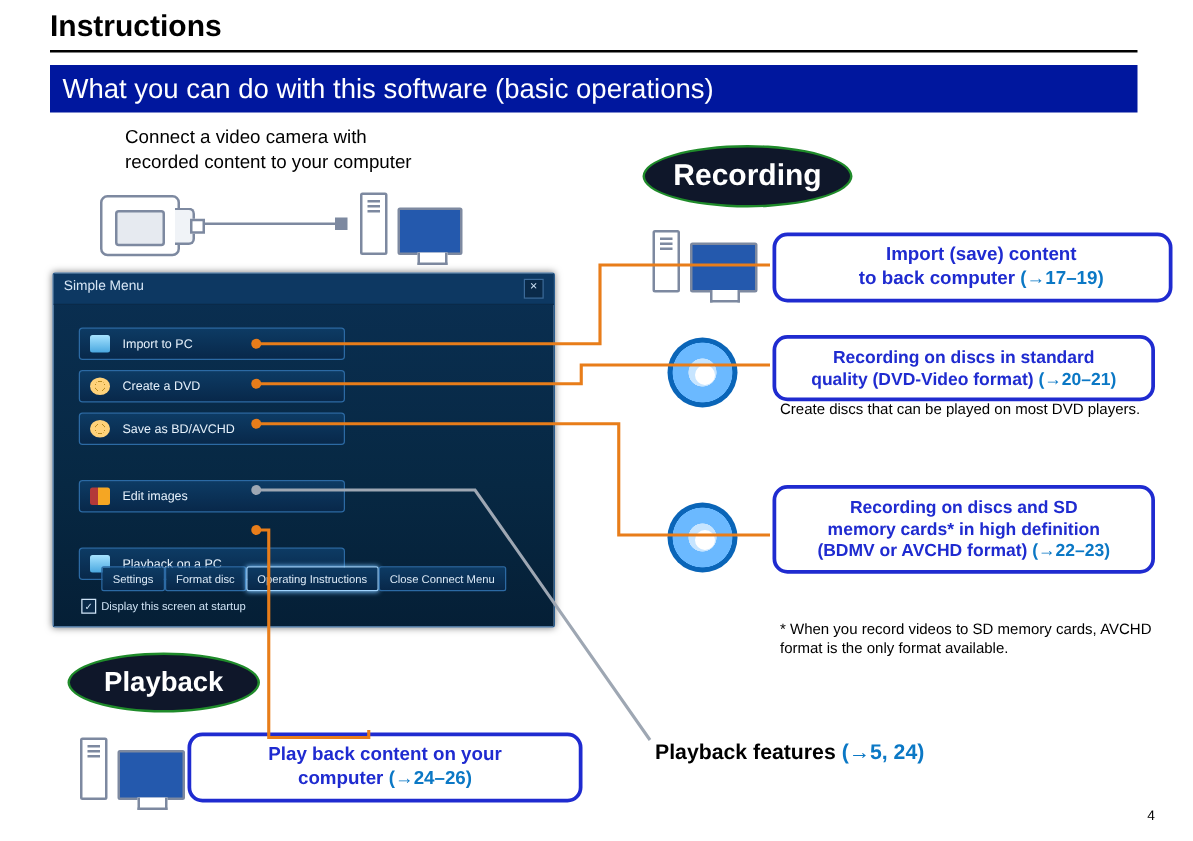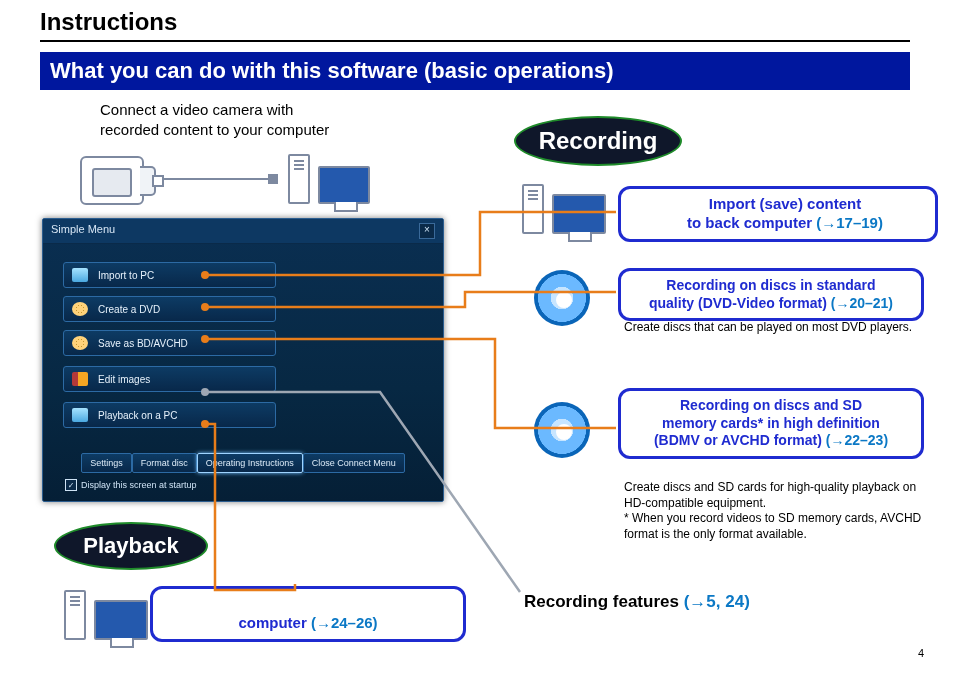--- a/index.html
+++ b/index.html
@@ -25,21 +25,21 @@
     font-weight: bold;
     padding-top: 8px;
     border-bottom: 2px solid #000;
     padding-bottom: 4px;
     width: 870px;
   }
   .subheading-bar {
     background: #00179e;
     color: #fff;
     font-size: 22px;
-    font-weight: bold;
+    font-weight: normal;
     padding: 6px 10px;
     margin-top: 10px;
     width: 870px;
     box-sizing: border-box;
   }
   .connect-text {
     position: absolute;
     left: 100px;
     top: 100px;
     font-size: 15px;
@@ -84,21 +84,21 @@
   .sm-close{width:14px;height:14px;background:#0a2a49;color:#cfe3f5;text-align:center;line-height:12px;border:1px solid #3a6a9a;font-size:10px;cursor:pointer;}
   .sm-body{padding:18px 20px 10px;}
   .sm-btn{
     display:flex;align-items:center;
     width:195px;height:24px;
     background:linear-gradient(#0d3b64,#08284a);
     border:1px solid #2c6aa4;border-radius:3px;
     margin-bottom:8px;padding:0 8px;gap:10px;
     font-size:10px;color:#e6f1fb;
   }
-  .sm-btn.sep{margin-top:10px;}
+  .sm-btn.sep{margin-top:28px;}
   .sm-ico{width:16px;height:14px;background:#fff;border-radius:2px;flex:none;}
   .sm-ico.dvd{background:radial-gradient(circle,#ffd27a 35%,#b88a1d 36% 38%,#ffd27a 39%);border-radius:50%;}
   .sm-ico.film{background:linear-gradient(90deg,#b33939 40%,#f5a623 40%);}
   .sm-ico.play{background:linear-gradient(#a6e3ff,#4aa8e0);}
   .sm-bottom{
     position:absolute;left:0;right:0;bottom:28px;
     display:flex;justify-content:center;padding:0 10px;
   }
   .sm-small{
     height:18px;padding:0 8px;font-size:9px;
@@ -242,31 +242,31 @@
     <span>quality (DVD-Video format) </span><span class="pg">(→20–21)</span>
   </div>
   <div class="cap cap1">Create discs that can be played on most DVD players.</div>
 
   <div class="bluebox bb3">
     <span>Recording on discs and SD</span><br>
     <span>memory cards* in high definition</span><br>
     <span>(BDMV or AVCHD format) </span><span class="pg">(→22–23)</span>
   </div>
   <div class="cap cap2">
-    <span>Create discs and SD cards for high-quality playback on HD-compatible equipment.</span><br>
+    <br>
     <span>* When you record videos to SD memory cards, AVCHD format is the only format available.</span>
   </div>
 
   <div class="bluebox bb4">
-    <br>
+    <span>Play back content on your</span><br>
     <span>computer </span><span class="pg">(→24–26)</span>
   </div>
 
   <div class="adv">
-    <span>Recording features </span><span class="pg">(→5, 24)</span>
+    <span>Playback features </span><span class="pg">(→5, 24)</span>
   </div>
 
   <div class="pagenum">4</div>
 
   <svg class="connectors">
     <g stroke="#e87d1a" stroke-width="2.5" fill="none">
 
       <path d="M205,275 L480,275 L480,212 L616,212"></path>
 
       <path d="M205,307 L465,307 L465,292 L616,292"></path>

